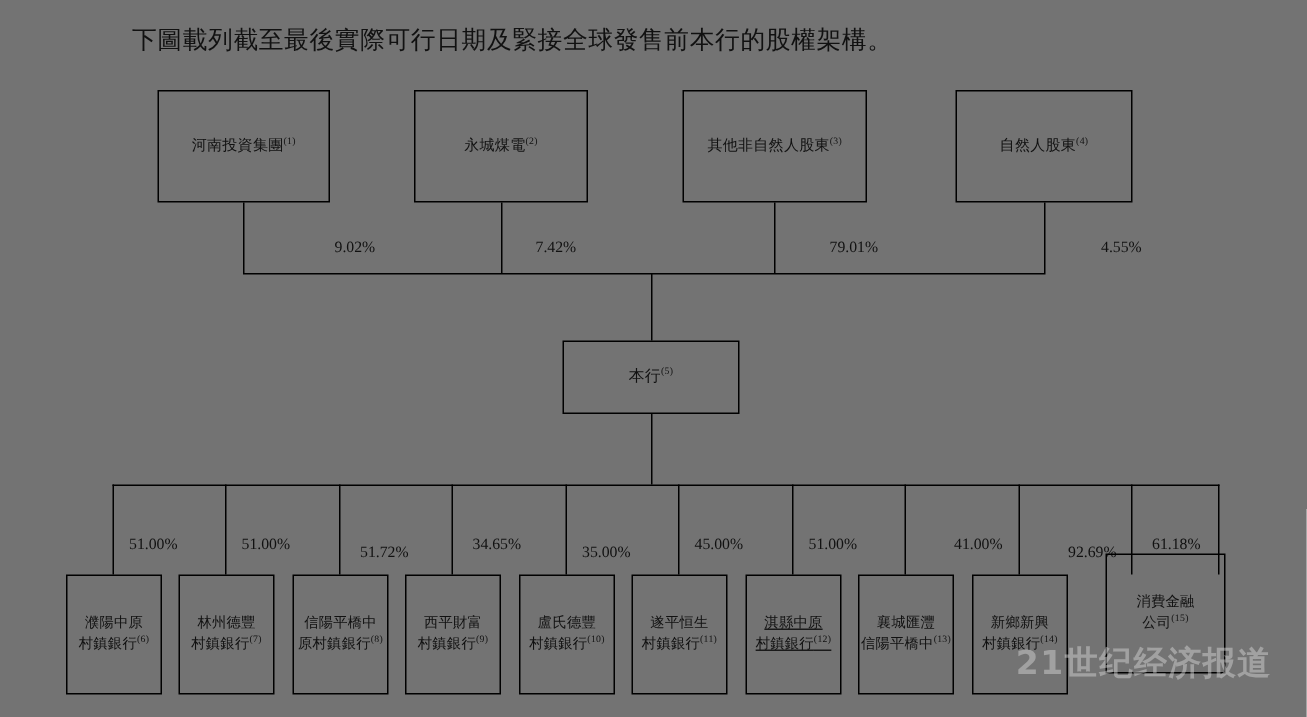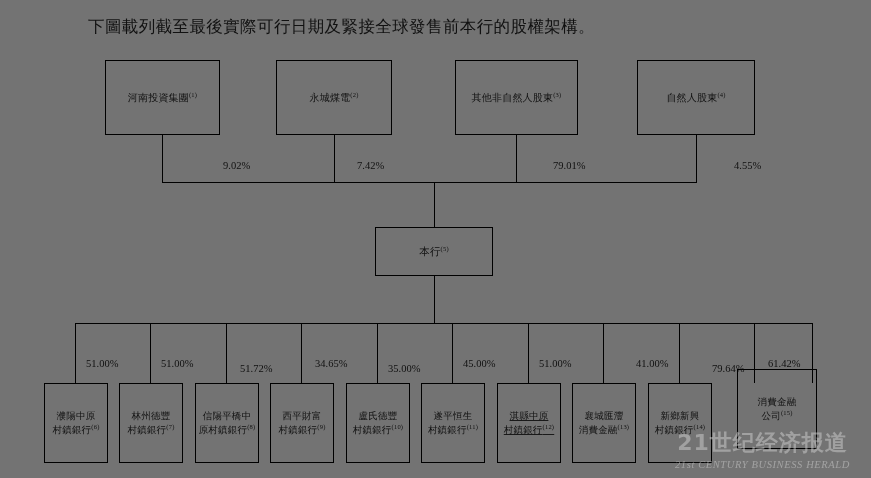--- a/index.html
+++ b/index.html
@@ -169,22 +169,22 @@
   <div class="vline" style="left:812px; top:323px; height:60px;"></div>
 
   <div class="pct" style="left:86px;  top:358px;">51.00%</div>
   <div class="pct" style="left:161px; top:358px;">51.00%</div>
   <div class="pct" style="left:240px; top:363px;">51.72%</div>
   <div class="pct" style="left:315px; top:358px;">34.65%</div>
   <div class="pct" style="left:388px; top:363px;">35.00%</div>
   <div class="pct" style="left:463px; top:358px;">45.00%</div>
   <div class="pct" style="left:539px; top:358px;">51.00%</div>
   <div class="pct" style="left:636px; top:358px;">41.00%</div>
-  <div class="pct" style="left:712px; top:363px;">79.64%</div>
-  <div class="pct" style="left:768px; top:358px;">61.42%</div>
+  <div class="pct" style="left:712px; top:363px;">92.69%</div>
+  <div class="pct" style="left:768px; top:358px;">61.18%</div>
 
   <div class="box sub" style="left:44px; top:383px; width:64px; height:80px;">
     <div class="label"><span>濮陽中原
 村鎮銀行</span><sup>(6)</sup></div>
   </div>
   <div class="box sub" style="left:119px; top:383px; width:64px; height:80px;">
     <div class="label"><span>林州德豐
 村鎮銀行</span><sup>(7)</sup></div>
   </div>
   <div class="box sub" style="left:195px; top:383px; width:64px; height:80px;">
@@ -202,29 +202,28 @@
   <div class="box sub" style="left:421px; top:383px; width:64px; height:80px;">
     <div class="label"><span>遂平恒生
 村鎮銀行</span><sup>(11)</sup></div>
   </div>
   <div class="box sub" style="left:497px; top:383px; width:64px; height:80px;text-decoration:underline;">
     <div class="label"><span>淇縣中原
 村鎮銀行</span><sup>(12)</sup></div>
   </div>
   <div class="box sub" style="left:572px; top:383px; width:64px; height:80px;">
     <div class="label"><span>襄城匯灃
-消費金融</span><sup>(13)</sup></div>
+信陽平橋中</span><sup>(13)</sup></div>
   </div>
   <div class="box sub" style="left:648px; top:383px; width:64px; height:80px;">
     <div class="label"><span>新鄉新興
 村鎮銀行</span><sup>(14)</sup></div>
   </div>
   <div class="box sub" style="left:737px; top:369px; width:80px; height:80px;">
     <div class="label"><span>消費金融
 公司</span><sup>(15)</sup></div>
   </div>
 
   <div class="watermark">
     <div class="wm-cn">21世纪经济报道</div>
-    <div class="wm-en">21st CENTURY BUSINESS HERALD</div>
   </div>
 
 </div>
 
 </body></html>

